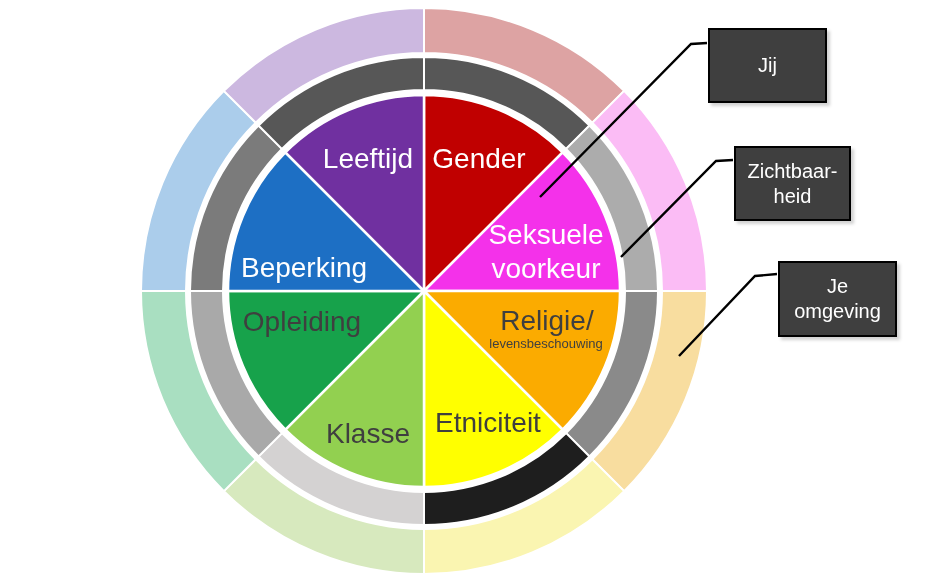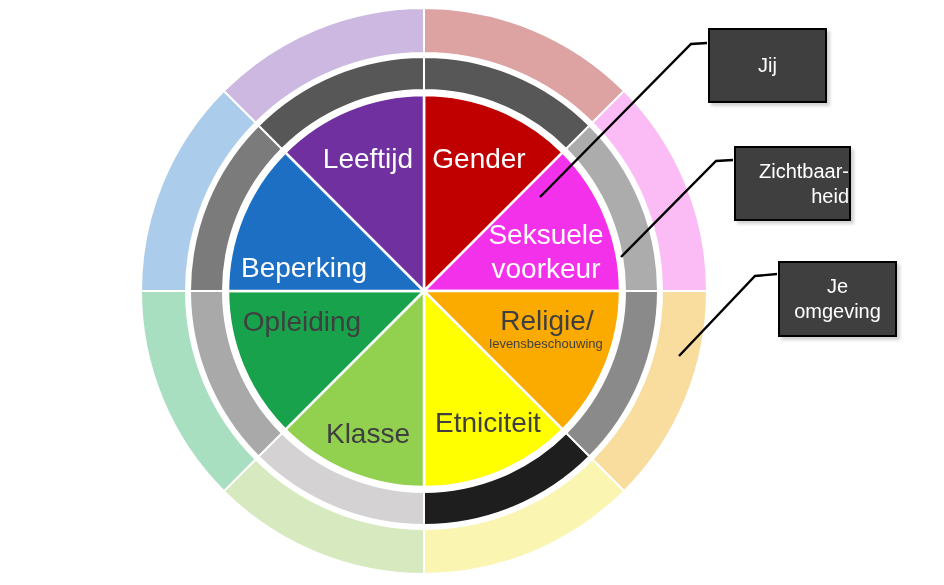--- a/index.html
+++ b/index.html
@@ -56,21 +56,21 @@
       <text x="368" y="443" fill="#3F3F3F" font-size="28" text-anchor="middle">Klasse</text>
       <text x="302" y="331" fill="#3F3F3F" font-size="28" text-anchor="middle">Opleiding</text>
       <text x="304" y="277" fill="#FFFFFF" font-size="28" text-anchor="middle">Beperking</text>
       <text x="368" y="168" fill="#FFFFFF" font-size="28" text-anchor="middle">Leeftijd</text>
     </svg>
 
   <div class="callout callout-0" style="background: rgb(63, 63, 63); border-color: rgb(0, 0, 0); color: rgb(255, 255, 255); align-items: center;">
     <span>Jij</span>
   </div>
 
-  <div class="callout callout-1" style="background: rgb(63, 63, 63); border-color: rgb(0, 0, 0); color: rgb(255, 255, 255); align-items: flex-end;">
+  <div class="callout callout-1" style="background: rgb(63, 63, 63); border-color: rgb(0, 0, 0); color: rgb(255, 255, 255);">
     <span>Zichtbaar-</span>
     <span>heid</span>
   </div>
 
   <div class="callout callout-2" style="background: rgb(63, 63, 63); border-color: rgb(0, 0, 0); color: rgb(255, 255, 255);">
     <span>Je</span>
     <span>omgeving</span>
   </div>
 </div>
 

